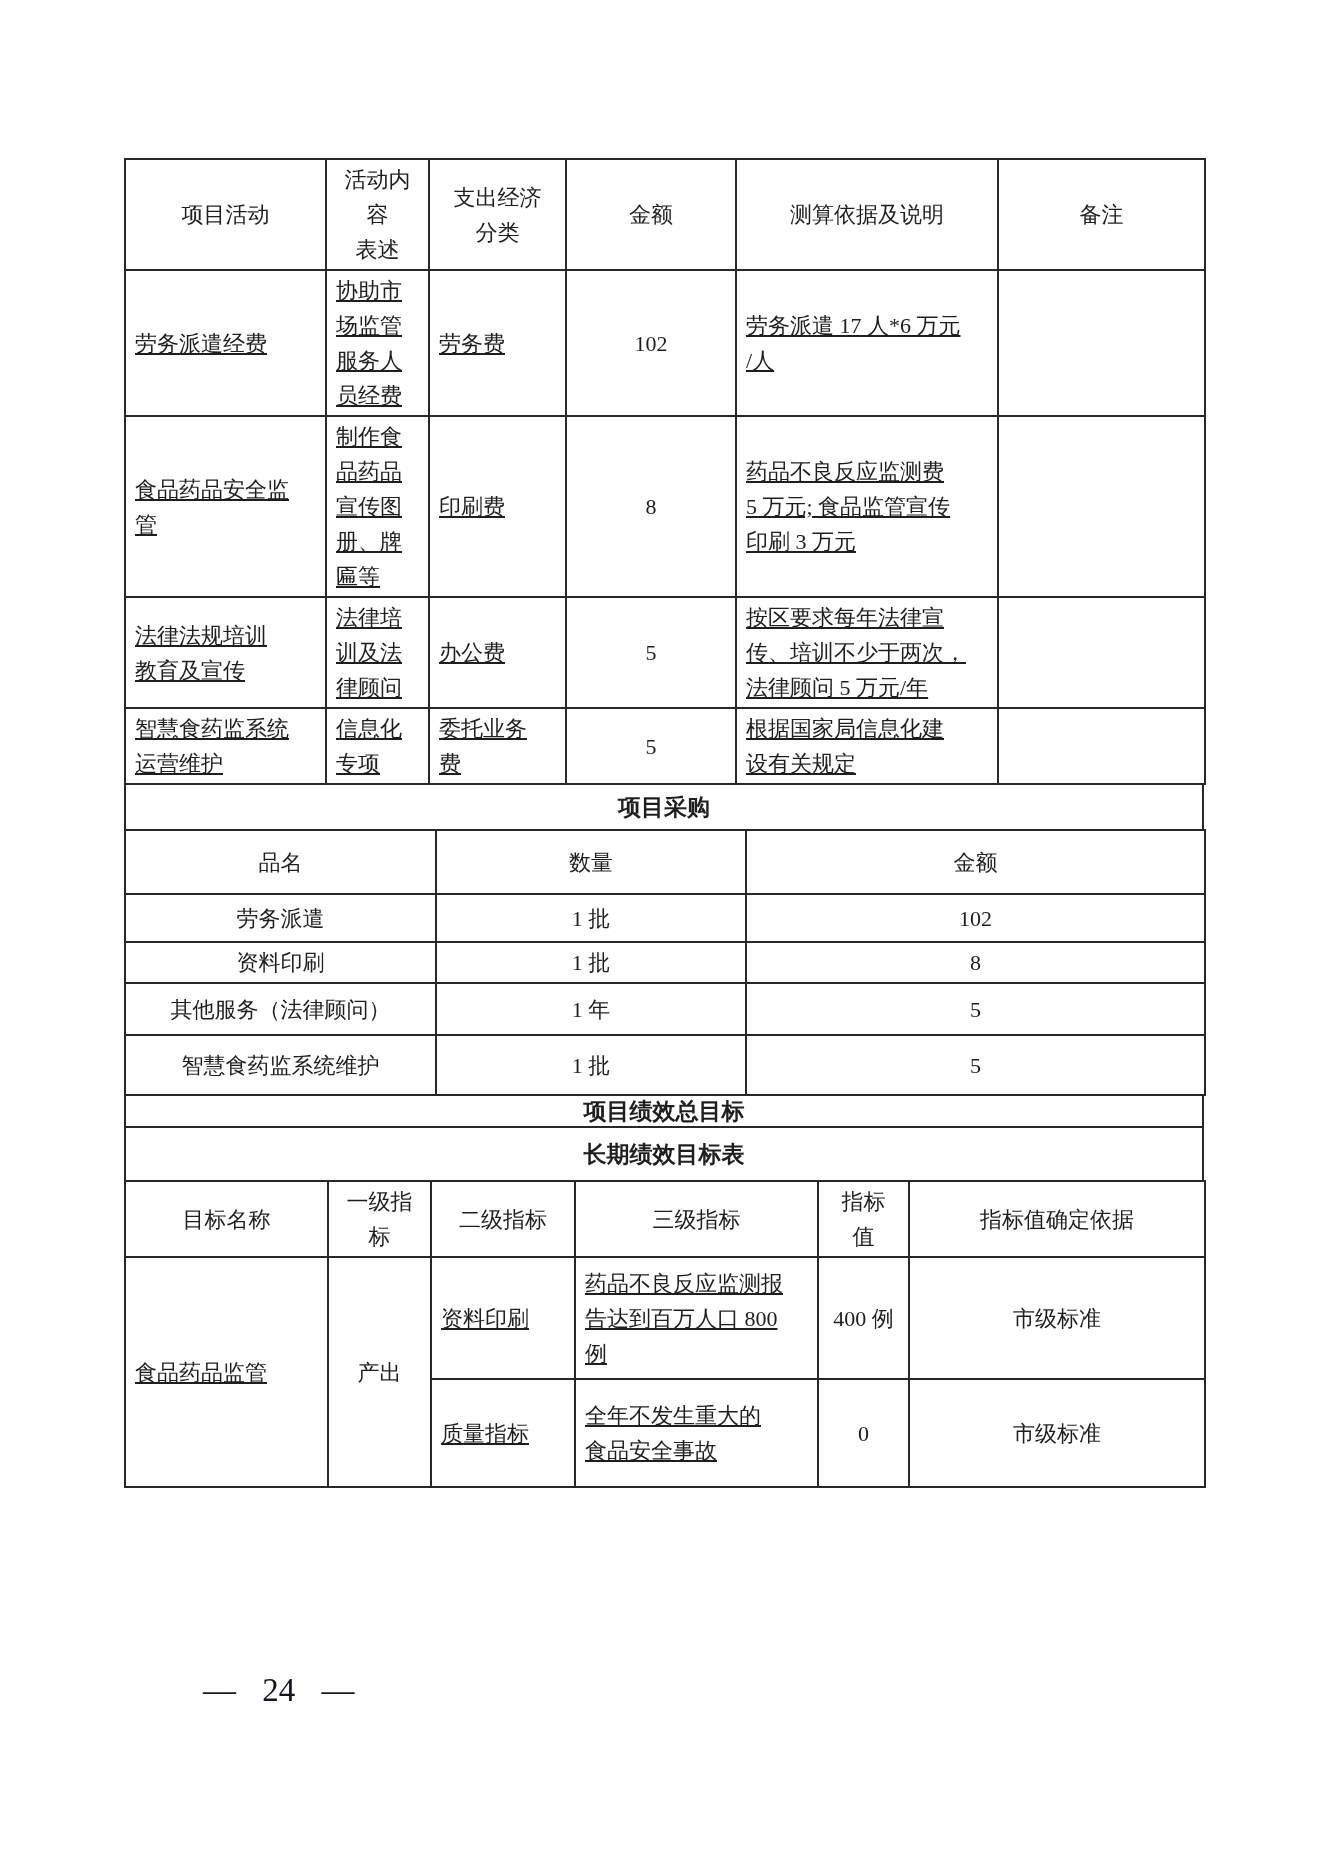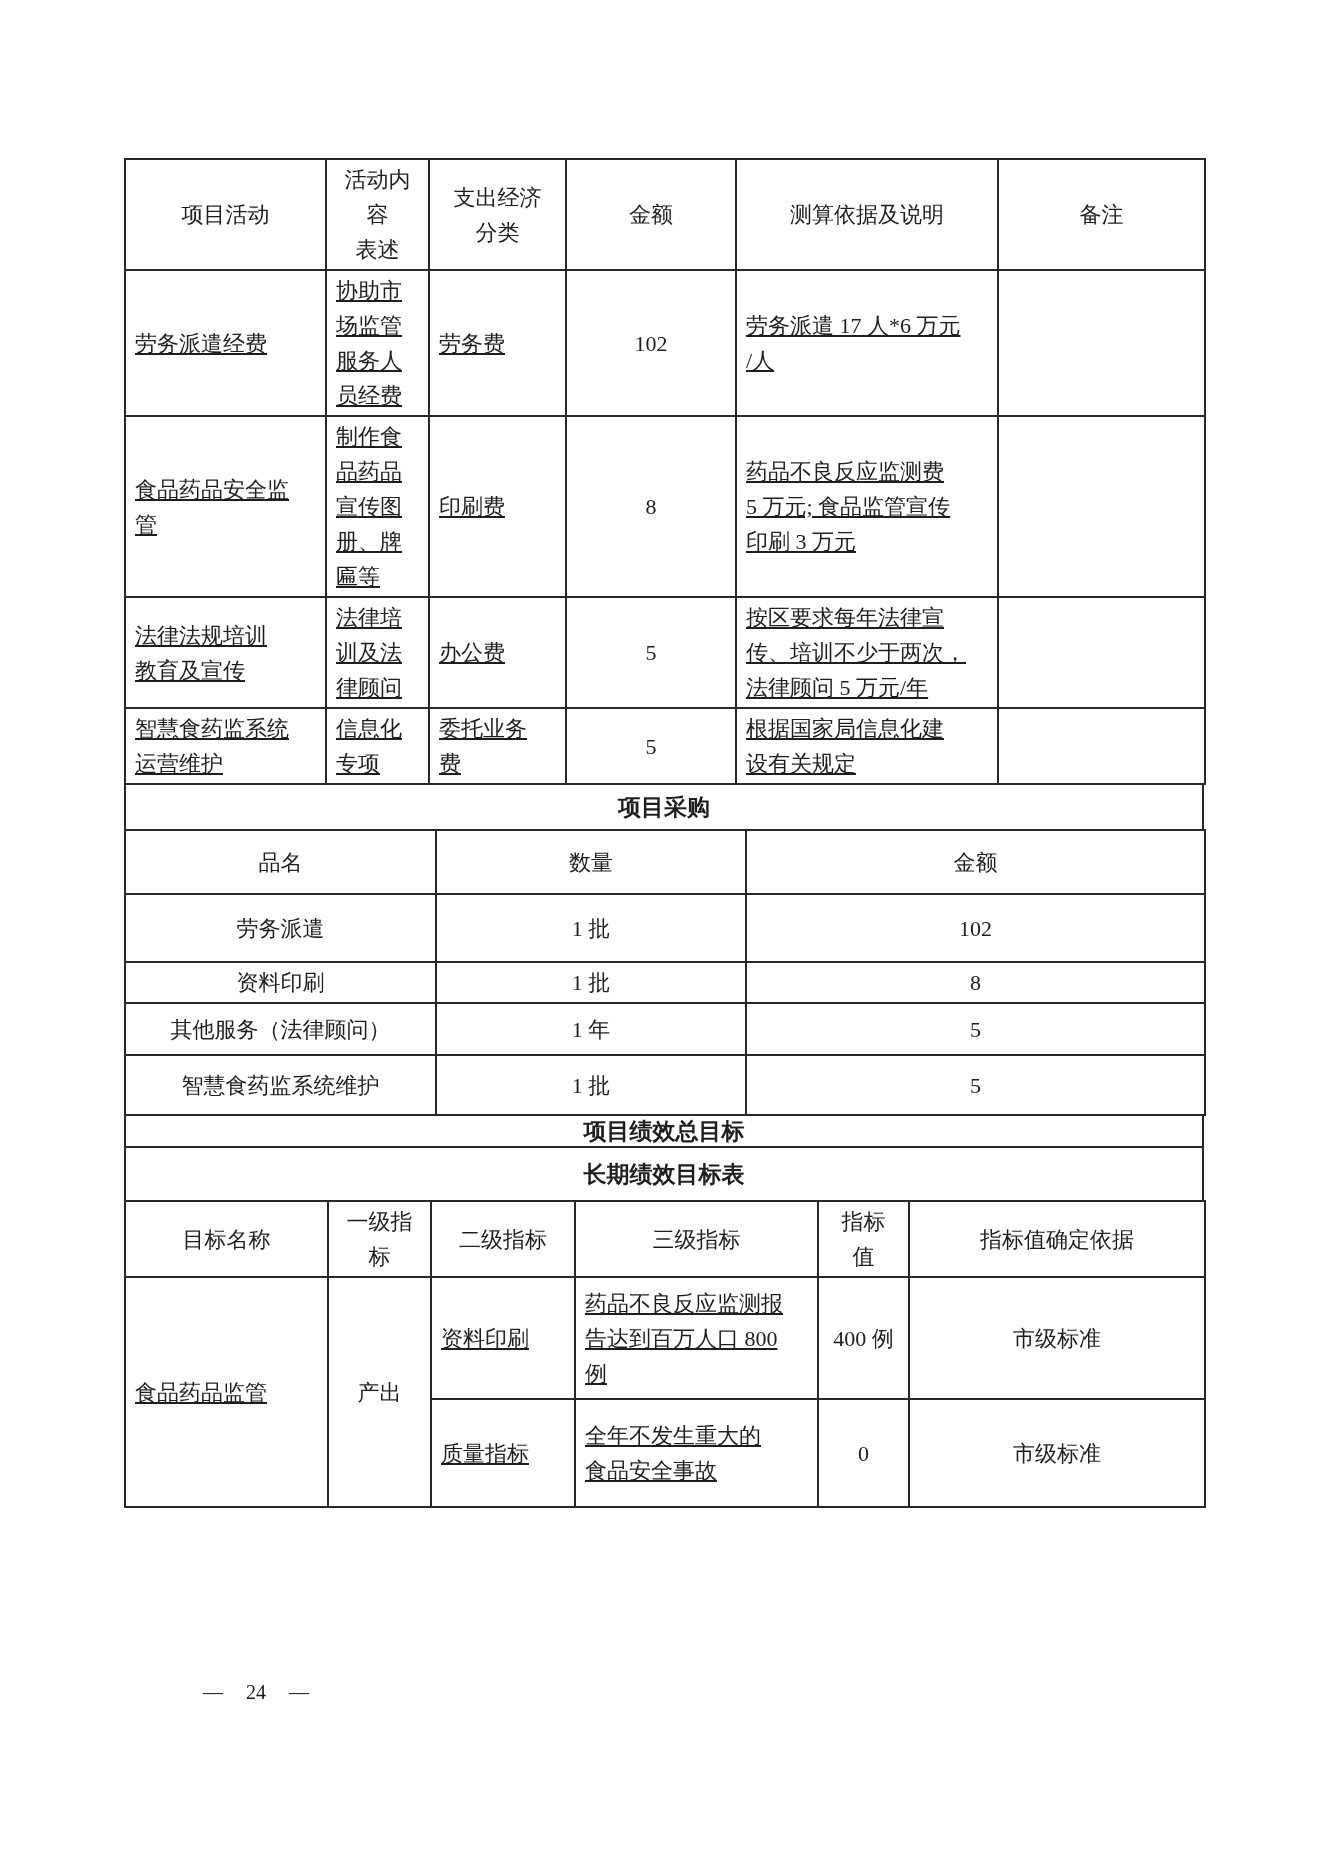--- a/index.html
+++ b/index.html
@@ -27,23 +27,22 @@
     display: flex; align-items: center; justify-content: center;
     font-size: 23px; font-weight: bold;
     box-sizing: border-box;
   }
   .mtop { margin-top: -2px; }
   .band1 { height: 48px; text-align: center; }
   .band2 { height: 34px; }
   .band3 { height: 56px; }
   .page-number {
     position: absolute; left: 203px; top: 1672px;
-    font-size: 20px; color: #17171f;
+    font-size: 33px; color: #17171f;
     word-spacing: 18px;
-    margin-top: 9px;
   }
 </style>
 </head>
 <body>
 
 <div class="doc-block">
 
   <table>
     <colgroup>
       <col style="width:201px">
@@ -127,21 +126,21 @@
       <col style="width:311px">
         <col style="width:310px">
         <col style="width:459px">
     </colgroup>
     <tbody>
         <tr style="height:64px">
       <td class="c">品名</td>
       <td class="c">数量</td>
       <td class="c">金额</td>
     </tr>
-    <tr style="height:68px">
+    <tr style="height:48px">
       <td class="c">劳务派遣</td>
       <td class="c">1 批</td>
       <td class="c">102</td>
     </tr>
     <tr style="height:37px">
       <td class="c">资料印刷</td>
       <td class="c">1 批</td>
       <td class="c">8</td>
     </tr>
     <tr style="height:52px">

